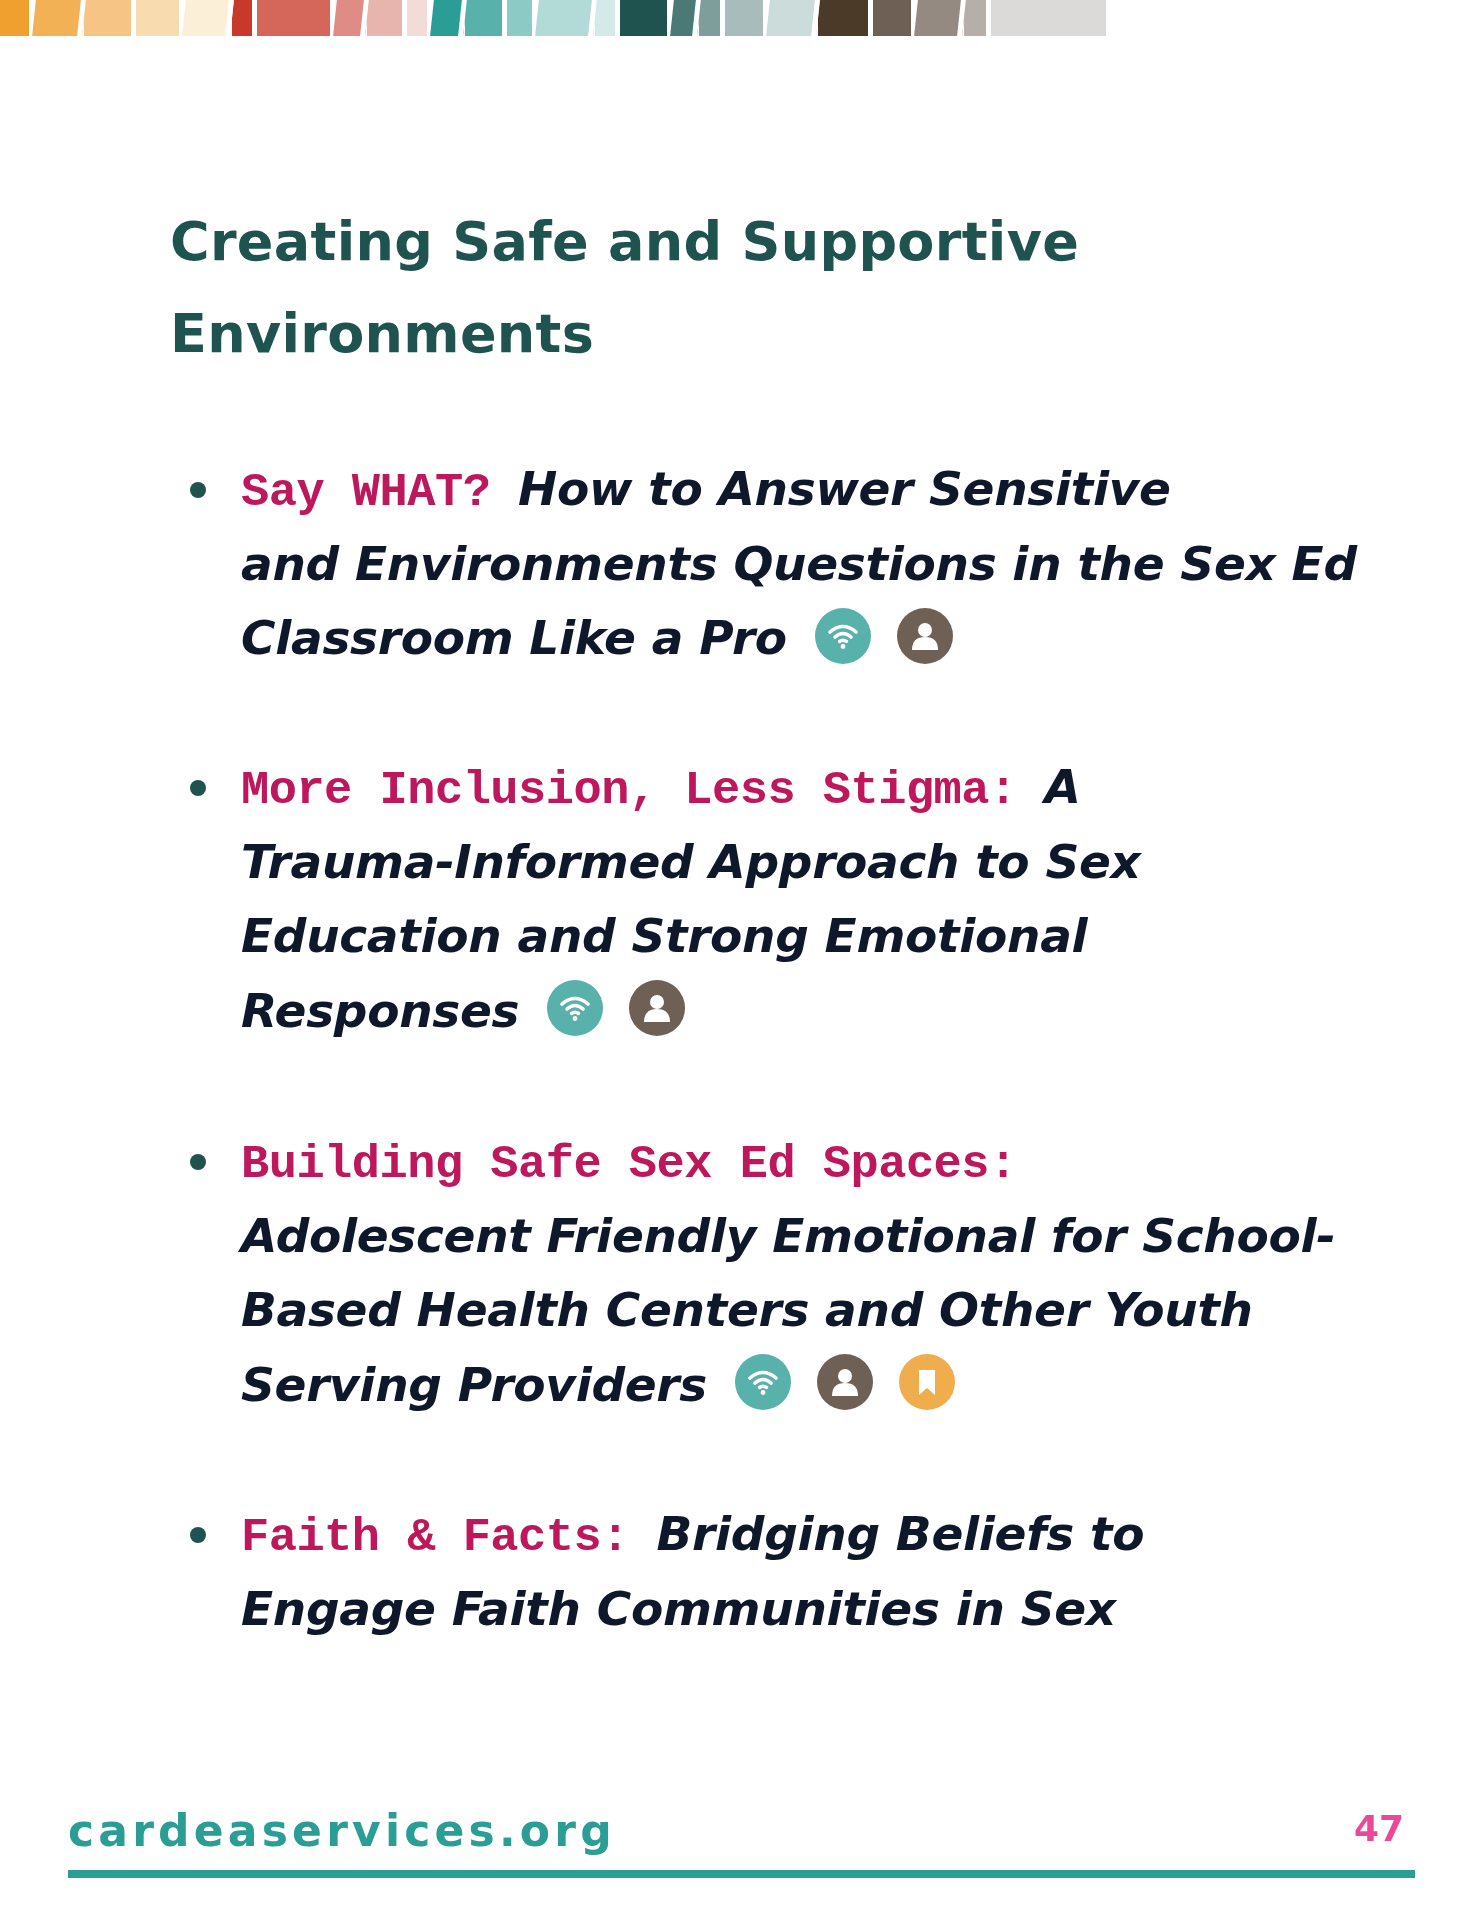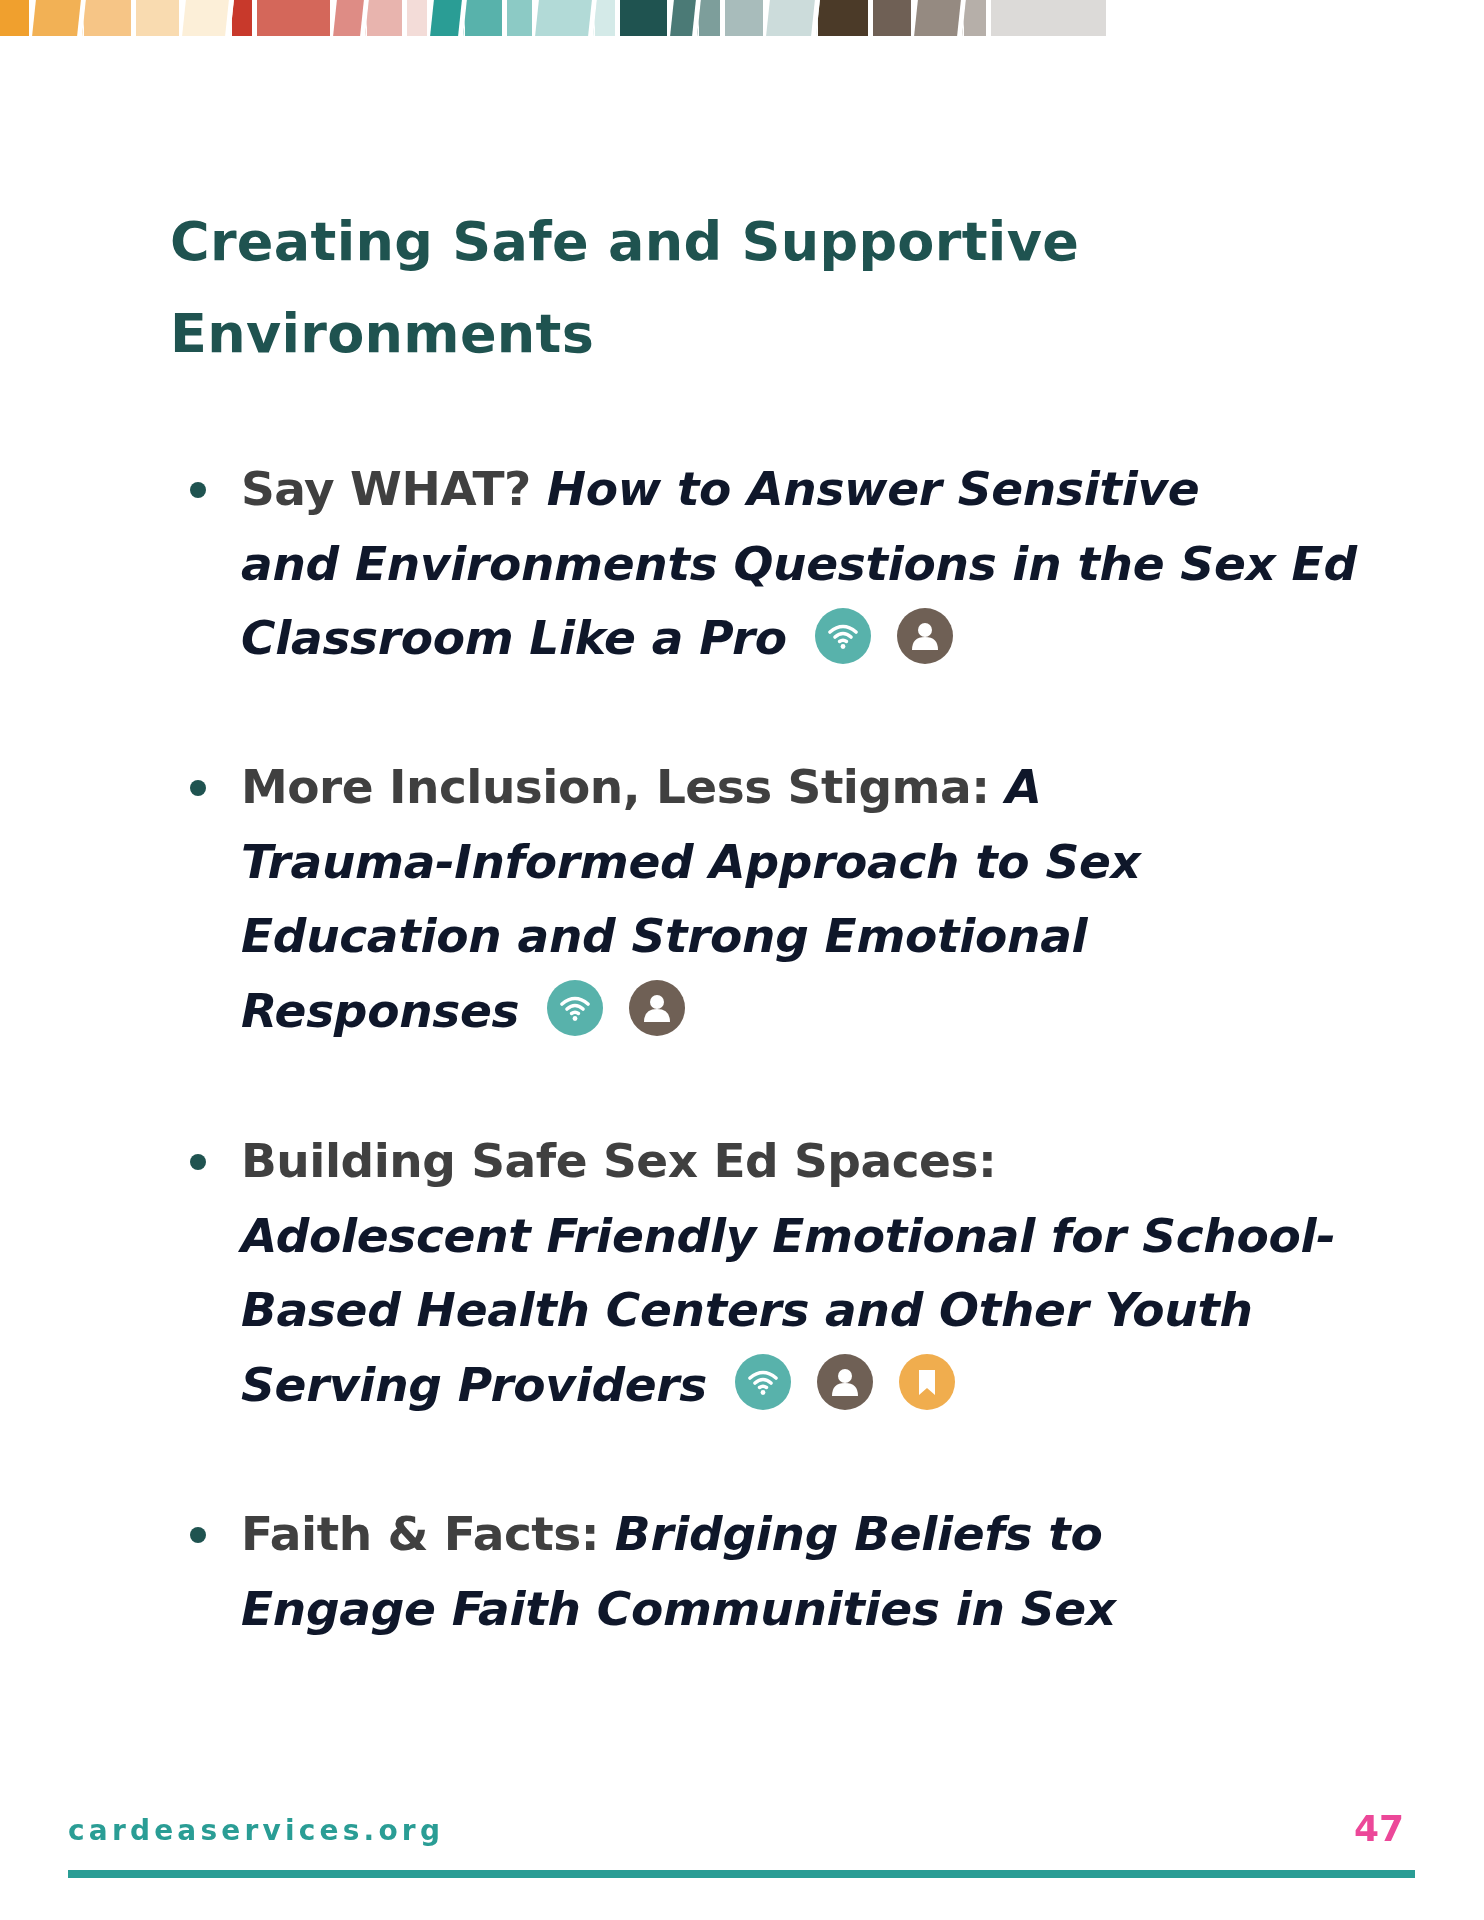--- a/index.html
+++ b/index.html
@@ -33,33 +33,33 @@
   .bullet {
     position: absolute; left: 4px; width: 16px; height: 16px; border-radius: 50%;
     background: #1f5350;
   }
   .session-lines {
     position: absolute; left: 55px; top: 0;
     font-family: "DejaVu Sans", sans-serif;
     font-size: 47px; line-height: 74.5px; white-space: nowrap;
   }
   .line { display: block; height: 74.5px; }
-  .lead { color: #404040; font-weight: bold; letter-spacing: -0.5px; }
+  .lead { color: #be185d; font-weight: bold; letter-spacing: -0.5px; font-family: Liberation Mono, monospace; }
   .sub { color: #0f172a; font-weight: bold; font-style: italic; letter-spacing: -0.3px; }
   .icons { display: inline-flex; gap: 26px; vertical-align: middle; margin-left: 28px; position: relative; top: -6px; }
   .icon-badge {
     width: 56px; height: 56px; border-radius: 50%;
     display: inline-flex; align-items: center; justify-content: center;
   }
   .icon-badge svg { width: 34px; height: 34px; }
   .footer-url {
     position: absolute; left: 68px; top: 1806px;
     color: #2a9d95; font-weight: bold;
     font-family: "DejaVu Sans", sans-serif;
-    font-size: 28px; letter-spacing: 4.2px; line-height: 50px;
+    font-size: 44px; letter-spacing: 4.2px; line-height: 50px;
   }
   .page-number {
     position: absolute; left: 1354px; top: 1812px;
     color: #ec4899; font-weight: bold;
     font-family: "DejaVu Sans", sans-serif;
     font-size: 36px; line-height: 34px;
   }
   .footer-rule {
     position: absolute; left: 68px; top: 1870px; width: 1347px; height: 8px;
     background: #2a9d95;

